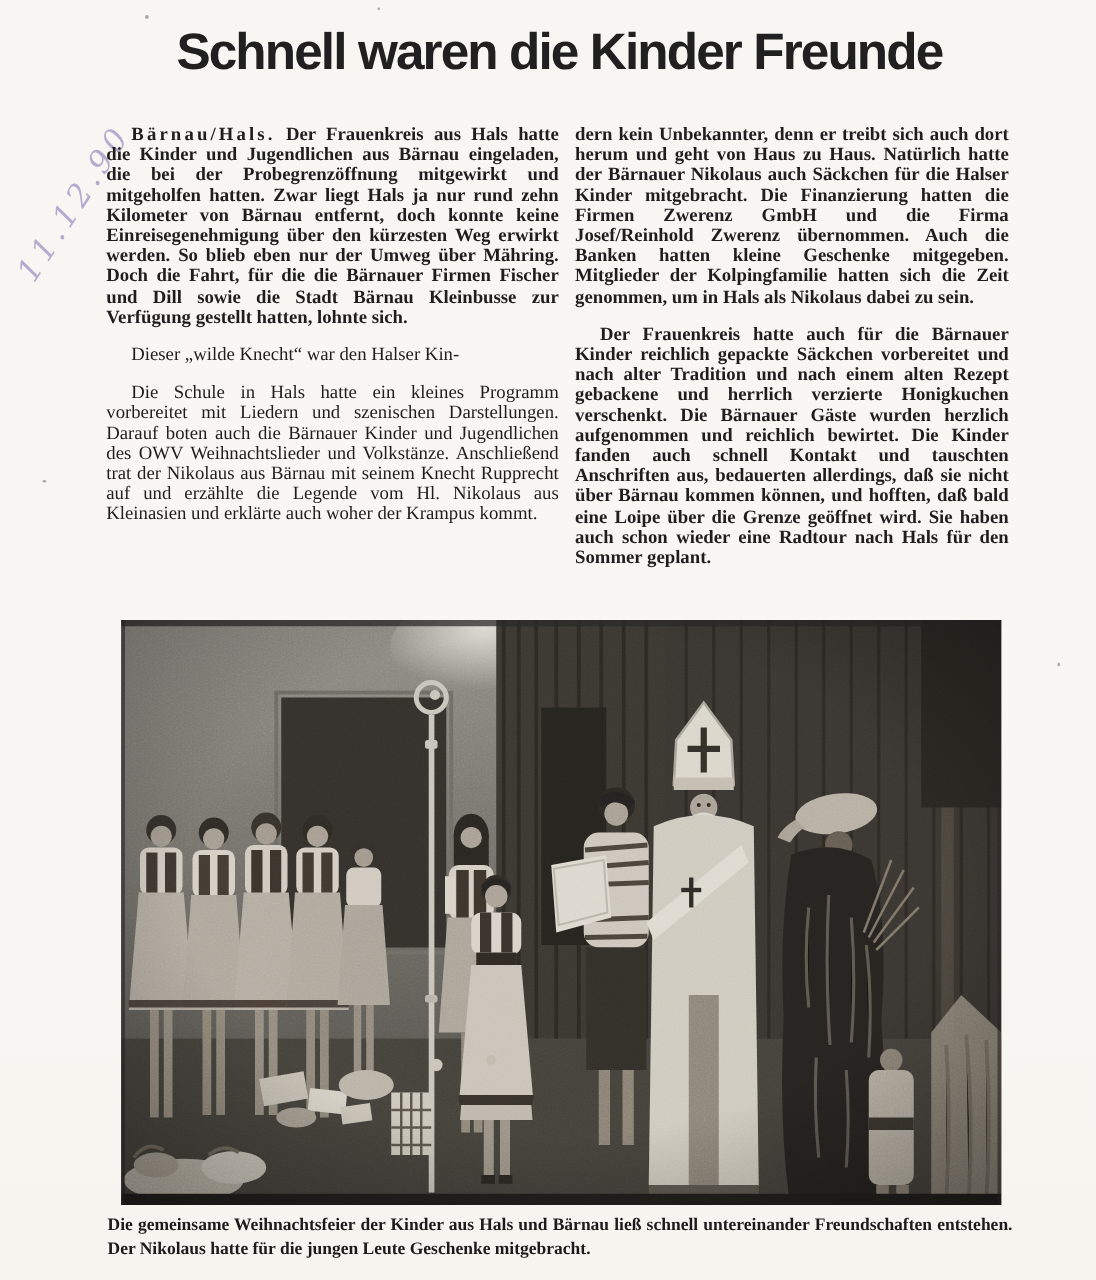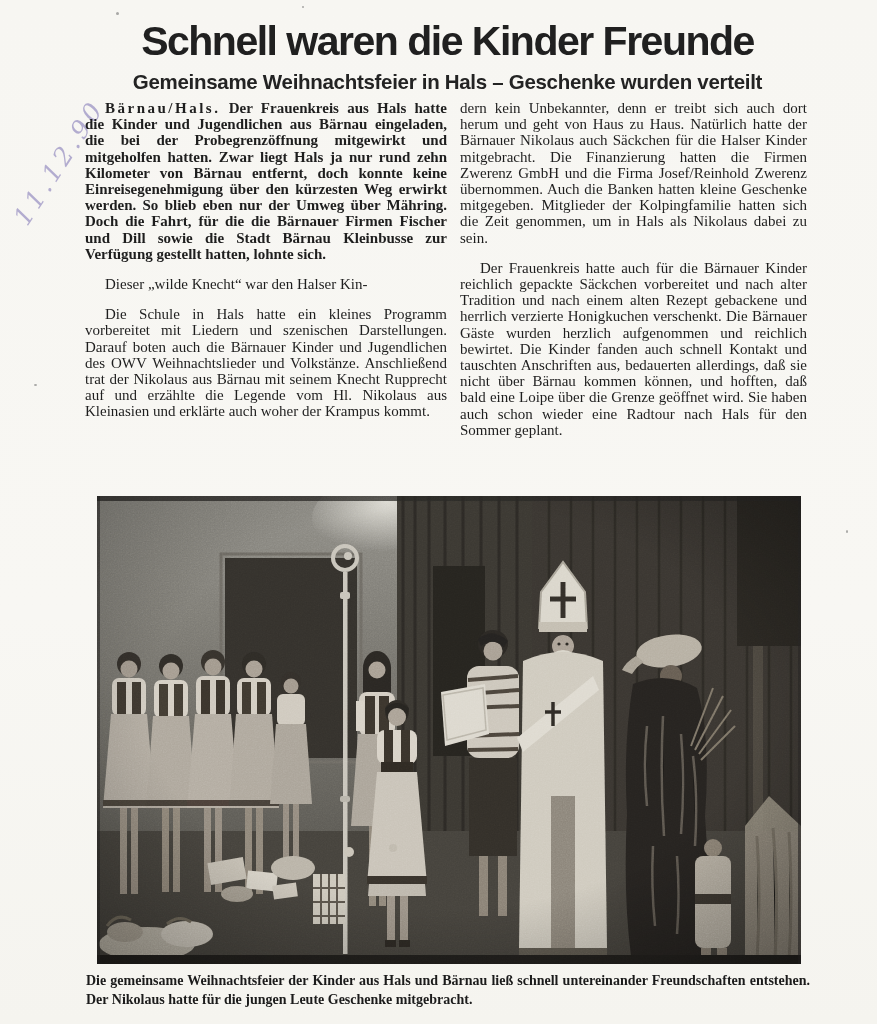--- a/index.html
+++ b/index.html
@@ -48,21 +48,21 @@
     color:#232323;
   }
 
   
   .columns {
     position:absolute; left:85px; top:100px; width:722px;
     display:flex; gap:13px;
   }
   .col { text-align:justify; font-size:15px; line-height:16.2px; color:#1e1e1e; }
   .col-left  { width:362px; }
-  .col-right { width:347px; }
+  .col-right { width:347px;font-weight:bold; }
   .col p { margin:0 0 14px; text-indent:20px; }
   .col p.continuation { text-indent:0; }
   .lead { font-weight:700; }
   .dateline { font-weight:700; letter-spacing:2.5px; }
 
   
   .photo-figure {
     position:absolute; left:97px; top:496px; width:704px; height:468px;
     margin:0; background:#49463f;
   }
@@ -92,21 +92,20 @@
 
   <div class="handwritten">11.12.90</div>
 
   <div class="speck speck1"></div>
   <div class="speck speck2"></div>
   <div class="speck speck3"></div>
   <div class="speck speck4"></div>
 
   <header class="masthead">
     <h1 class="headline">Schnell waren die Kinder Freunde</h1>
-    <h2 class="subhead">Gemeinsame Weihnachtsfeier in Hals – Geschenke wurden verteilt</h2>
   </header>
 
   <div class="columns">
     <div class="col col-left">
       <p class="lead"><span class="dateline">Bärnau/Hals.</span>
         <span>Der Frauenkreis aus Hals hatte die Kinder und Jugendlichen aus Bärnau eingeladen, die bei der Probegrenzöffnung mitgewirkt und mitgeholfen hatten. Zwar liegt Hals ja nur rund zehn Kilometer von Bärnau entfernt, doch konnte keine Einreisegenehmigung über den kürzesten Weg erwirkt werden. So blieb eben nur der Umweg über Mähring. Doch die Fahrt, für die die Bärnauer Firmen Fischer und Dill sowie die Stadt Bärnau Kleinbusse zur Verfügung gestellt hatten, lohnte sich.</span></p>
       <p>Dieser „wilde Knecht“ war den Halser Kin-</p>
       <p>Die Schule in Hals hatte ein kleines Programm vorbereitet mit Liedern und szenischen Darstellungen. Darauf boten auch die Bärnauer Kinder und Jugendlichen des OWV Weihnachtslieder und Volkstänze. Anschließend trat der Nikolaus aus Bärnau mit seinem Knecht Rupprecht auf und erzählte die Legende vom Hl. Nikolaus aus Kleinasien und erklärte auch woher der Krampus kommt.</p>
     </div>
     <div class="col col-right">

